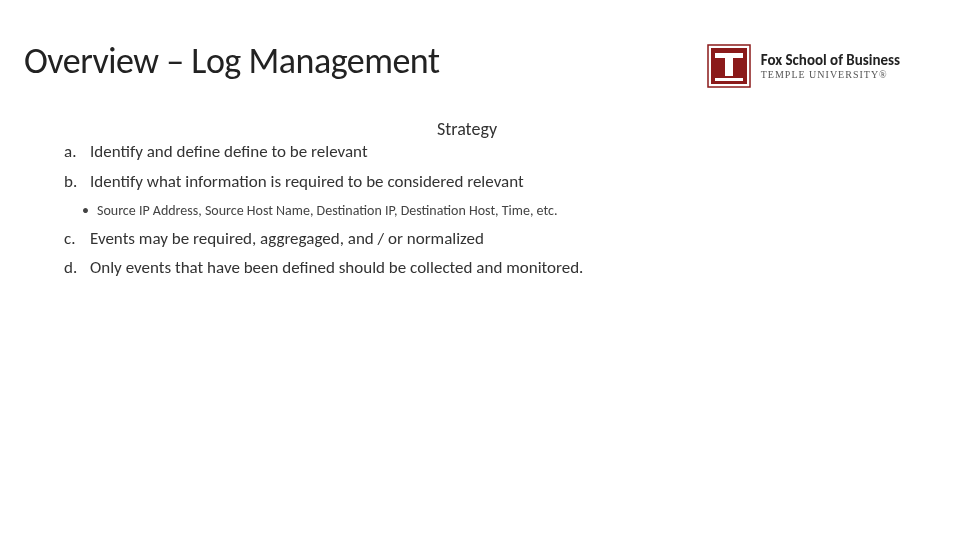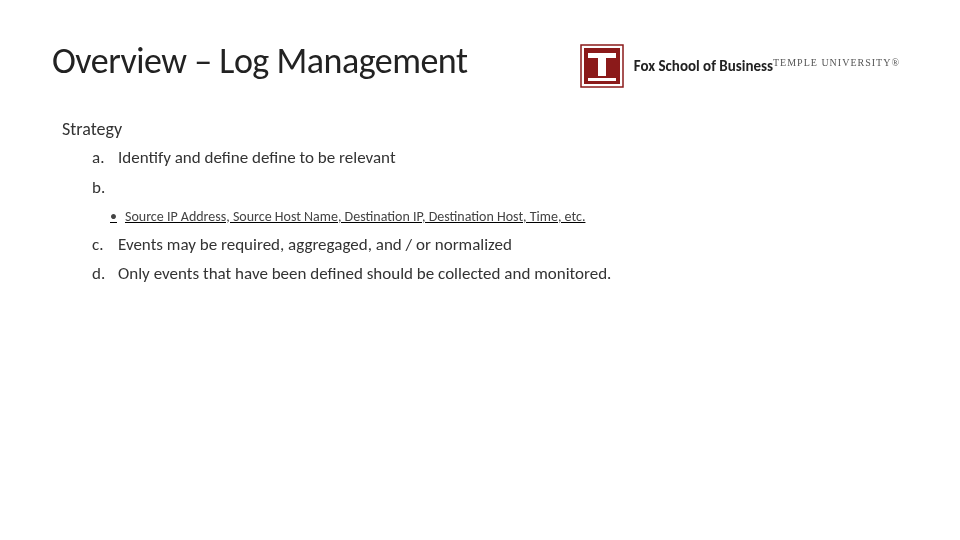--- a/index.html
+++ b/index.html
@@ -14,21 +14,21 @@
       background: #ffffff;
       font-family: 'Calibri', 'Segoe UI', Arial, sans-serif;
       overflow: hidden;
     }
 
     .slide {
       width: 960px;
       height: 540px;
       background: #ffffff;
       position: relative;
-      padding: 40px 60px 40px 52px;
+      padding: 40px 60px 40px 24px;
     }
 
     .header {
       display: flex;
       align-items: flex-start;
       justify-content: space-between;
       margin-bottom: 30px;
     }
 
     .title {
@@ -46,21 +46,21 @@
       padding-top: 4px;
     }
 
     .logo-icon {
       width: 44px;
       height: 44px;
     }
 
     .logo-text-block {
       display: flex;
-      flex-direction: row;
+      flex-direction: column;
       line-height: 1.2;
       justify-content: space-between;
     }
 
     .logo-school {
       font-size: 15px;
       font-weight: 700;
       color: #222222;
       letter-spacing: 0;
     }
@@ -74,21 +74,21 @@
     }
 
     .content {
       padding-left: 10px;
     }
 
     .strategy-label {
       font-size: 18px;
       color: #333333;
       font-weight: 400;
-      margin-bottom: 6px;
+      text-align: center;
     }
 
     .main-point {
       font-size: 22px;
       font-weight: 400;
       color: #222222;
       margin-bottom: 14px;
     }
 
     .sub-list {
@@ -110,21 +110,20 @@
     .sub-list li .letter {
       min-width: 18px;
       font-size: 17px;
     }
 
     .bullet-sub {
       list-style: none;
       padding-left: 48px;
       margin-top: 4px;
       margin-bottom: 6px;
-      text-decoration: underline;
     }
 
     .bullet-sub li {
       font-size: 14px;
       color: #444444;
       display: flex;
       align-items: flex-start;
       gap: 8px;
       line-height: 1.5;
     }
@@ -169,20 +168,21 @@
     <div class="strategy-label">Strategy</div>
 
 
     <ul class="sub-list">
       <li>
         <span class="letter">a.</span>
         <span>Identify and define define to be relevant</span>
       </li>
       <li>
         <span class="letter">b.</span>
+        <span>Identify what information is required to be considered relevant</span>
       </li>
     </ul>
 
     <ul class="bullet-sub">
       <li>
         <span>Source IP Address, Source Host Name, Destination IP, Destination Host, Time, etc.</span>
       </li>
     </ul>
 
     <ul class="sub-list">

